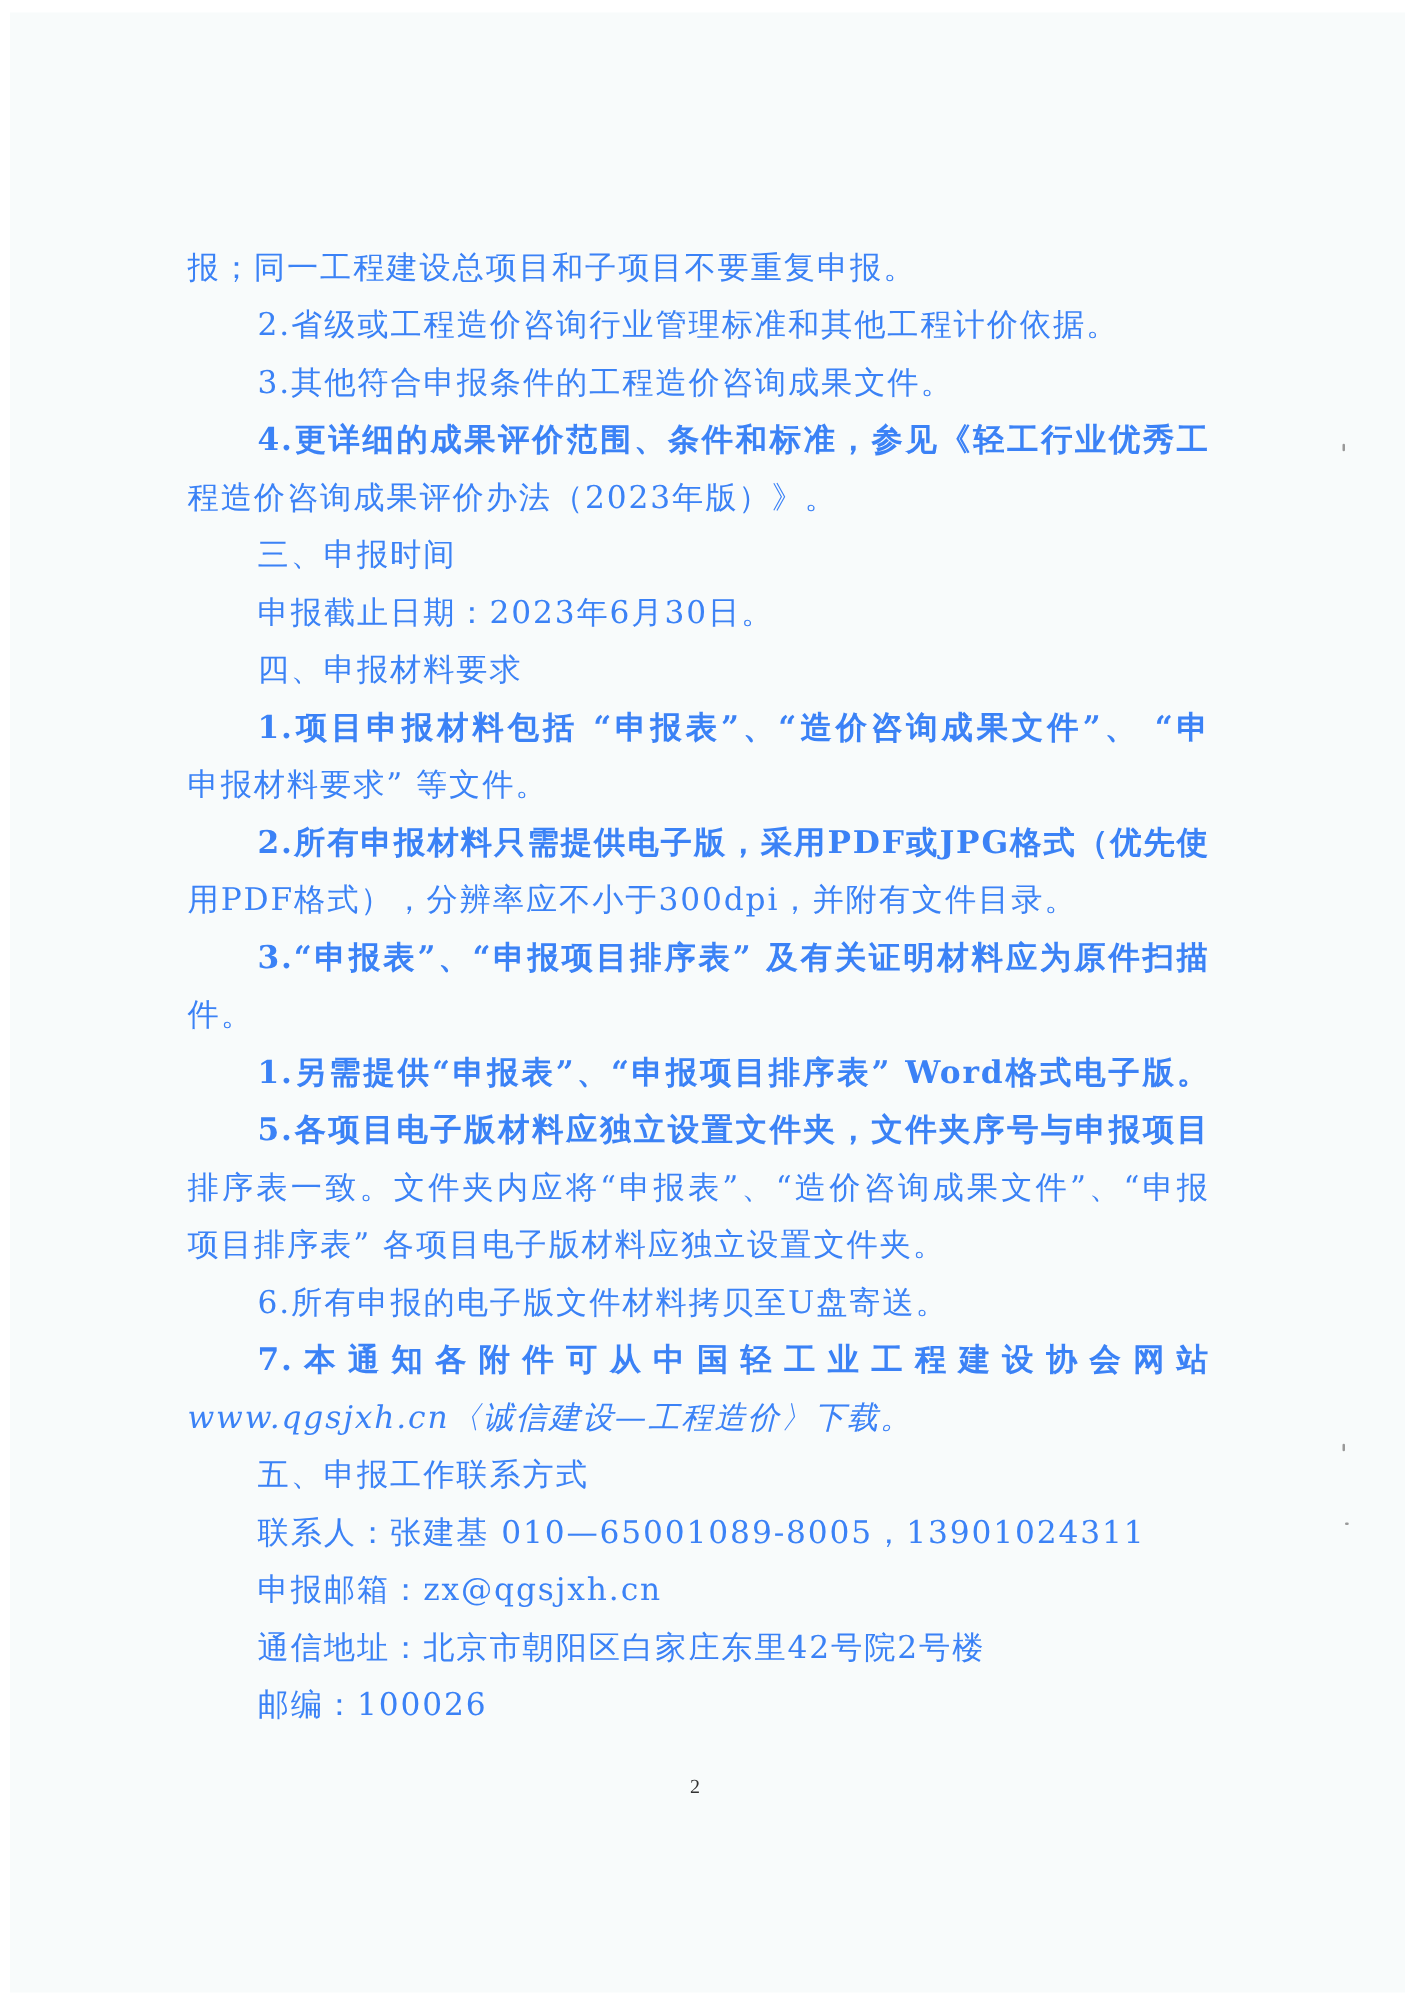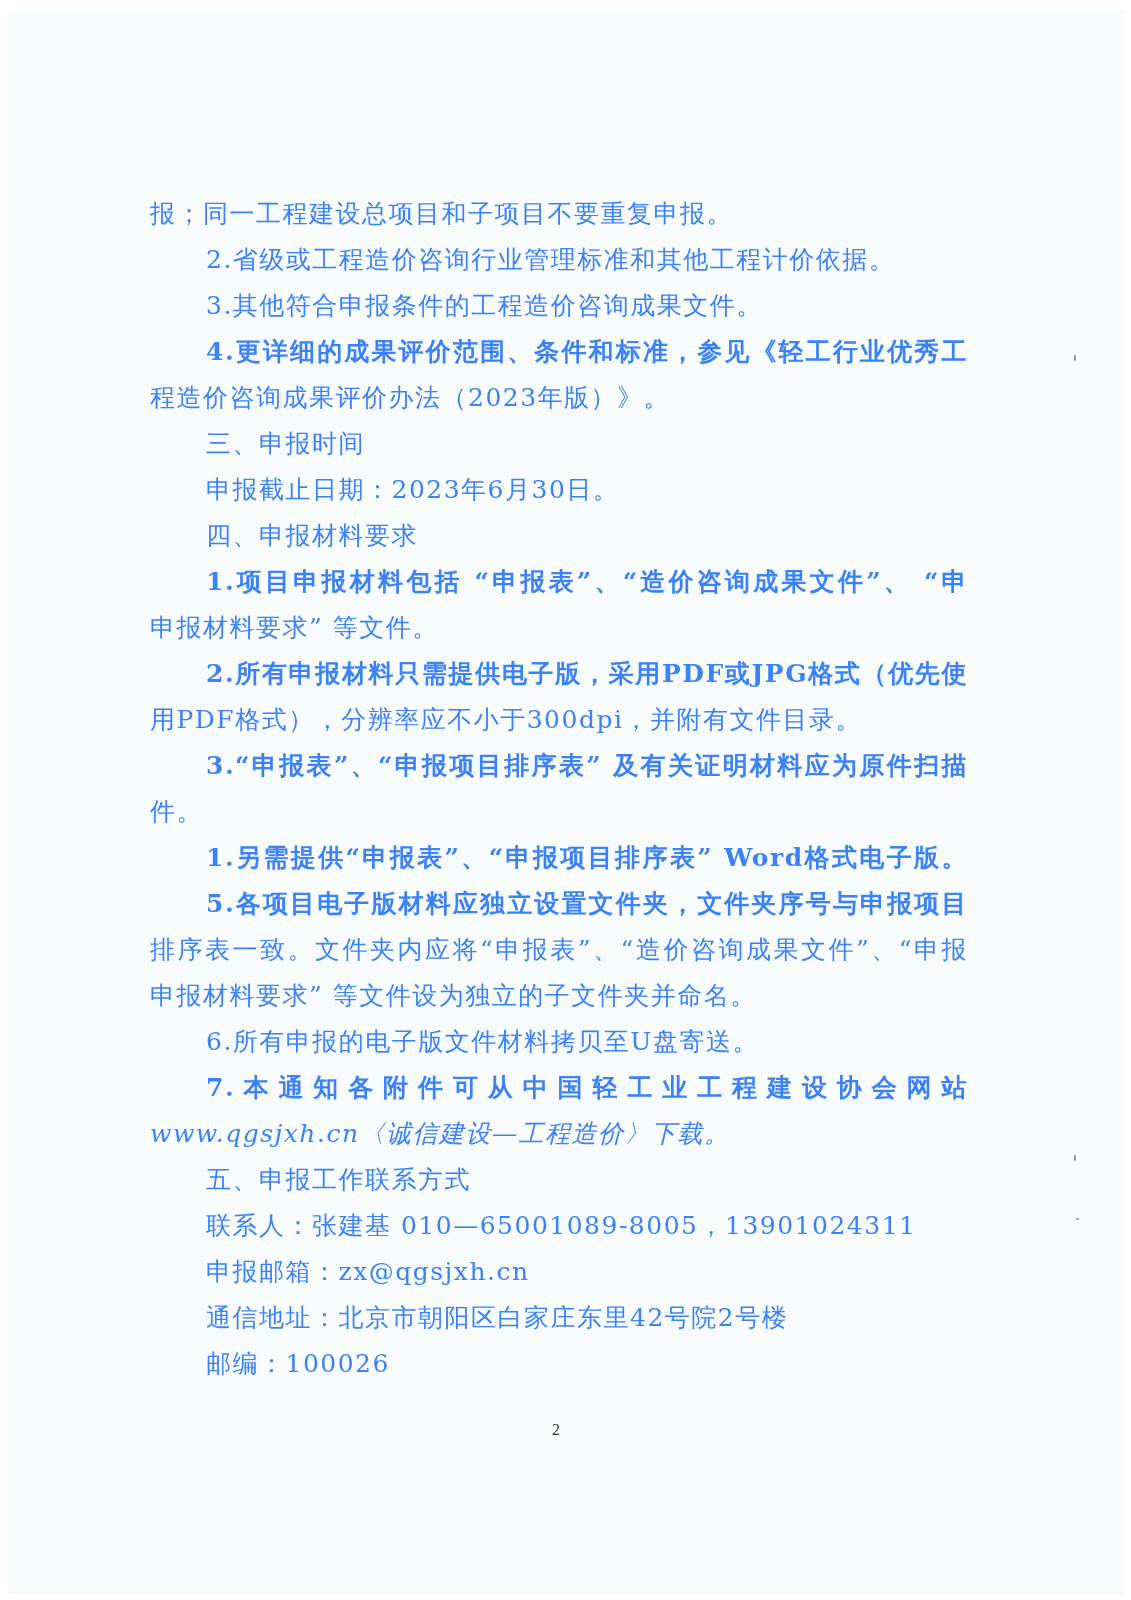--- a/index.html
+++ b/index.html
@@ -75,21 +75,21 @@
 <div class="line indent" style="top:520px;">四、申报材料要求</div>
 <div class="line indent justify-indent" style="top:566px;">1.项目申报材料包括 “申报表”、“造价咨询成果文件”、 “申</div>
 <div class="line flush" style="top:612px;">申报材料要求” 等文件。</div>
 <div class="line indent justify-indent" style="top:658px;">2.所有申报材料只需提供电子版，采用PDF或JPG格式（优先使</div>
 <div class="line flush" style="top:704px;">用PDF格式），分辨率应不小于300dpi，并附有文件目录。</div>
 <div class="line indent justify-indent" style="top:750px;">3.“申报表”、“申报项目排序表” 及有关证明材料应为原件扫描</div>
 <div class="line flush" style="top:796px;">件。</div>
 <div class="line indent justify-indent" style="top:842px;">1.另需提供“申报表”、“申报项目排序表” Word格式电子版。</div>
 <div class="line indent justify-indent" style="top:888px;">5.各项目电子版材料应独立设置文件夹，文件夹序号与申报项目</div>
 <div class="line flush justify" style="top:934px;">排序表一致。文件夹内应将“申报表”、“造价咨询成果文件”、“申报</div>
-<div class="line flush" style="top:980px;">申报材料要求” 等文件设为独立的子文件夹并命名。</div>
+<div class="line flush" style="top:980px;">项目排序表” 各项目电子版材料应独立设置文件夹。</div>
 <div class="line indent" style="top:1026px;">6.所有申报的电子版文件材料拷贝至U盘寄送。</div>
 <div class="line indent justify-indent" style="top:1072px;">7.本通知各附件可从中国轻工业工程建设协会网站</div>
 <div class="line flush" style="top:1118px;font-style:italic;">www.qgsjxh.cn〈诚信建设—工程造价〉下载。</div>
 
 <div class="line indent" style="top:1164px;">五、申报工作联系方式</div>
 <div class="line indent" style="top:1210px;">联系人：张建基 010—65001089-8005，13901024311</div>
 <div class="line indent" style="top:1256px;">申报邮箱：zx@qgsjxh.cn</div>
 <div class="line indent" style="top:1302px;">通信地址：北京市朝阳区白家庄东里42号院2号楼</div>
 <div class="line indent" style="top:1348px;">邮编：100026</div>
 

